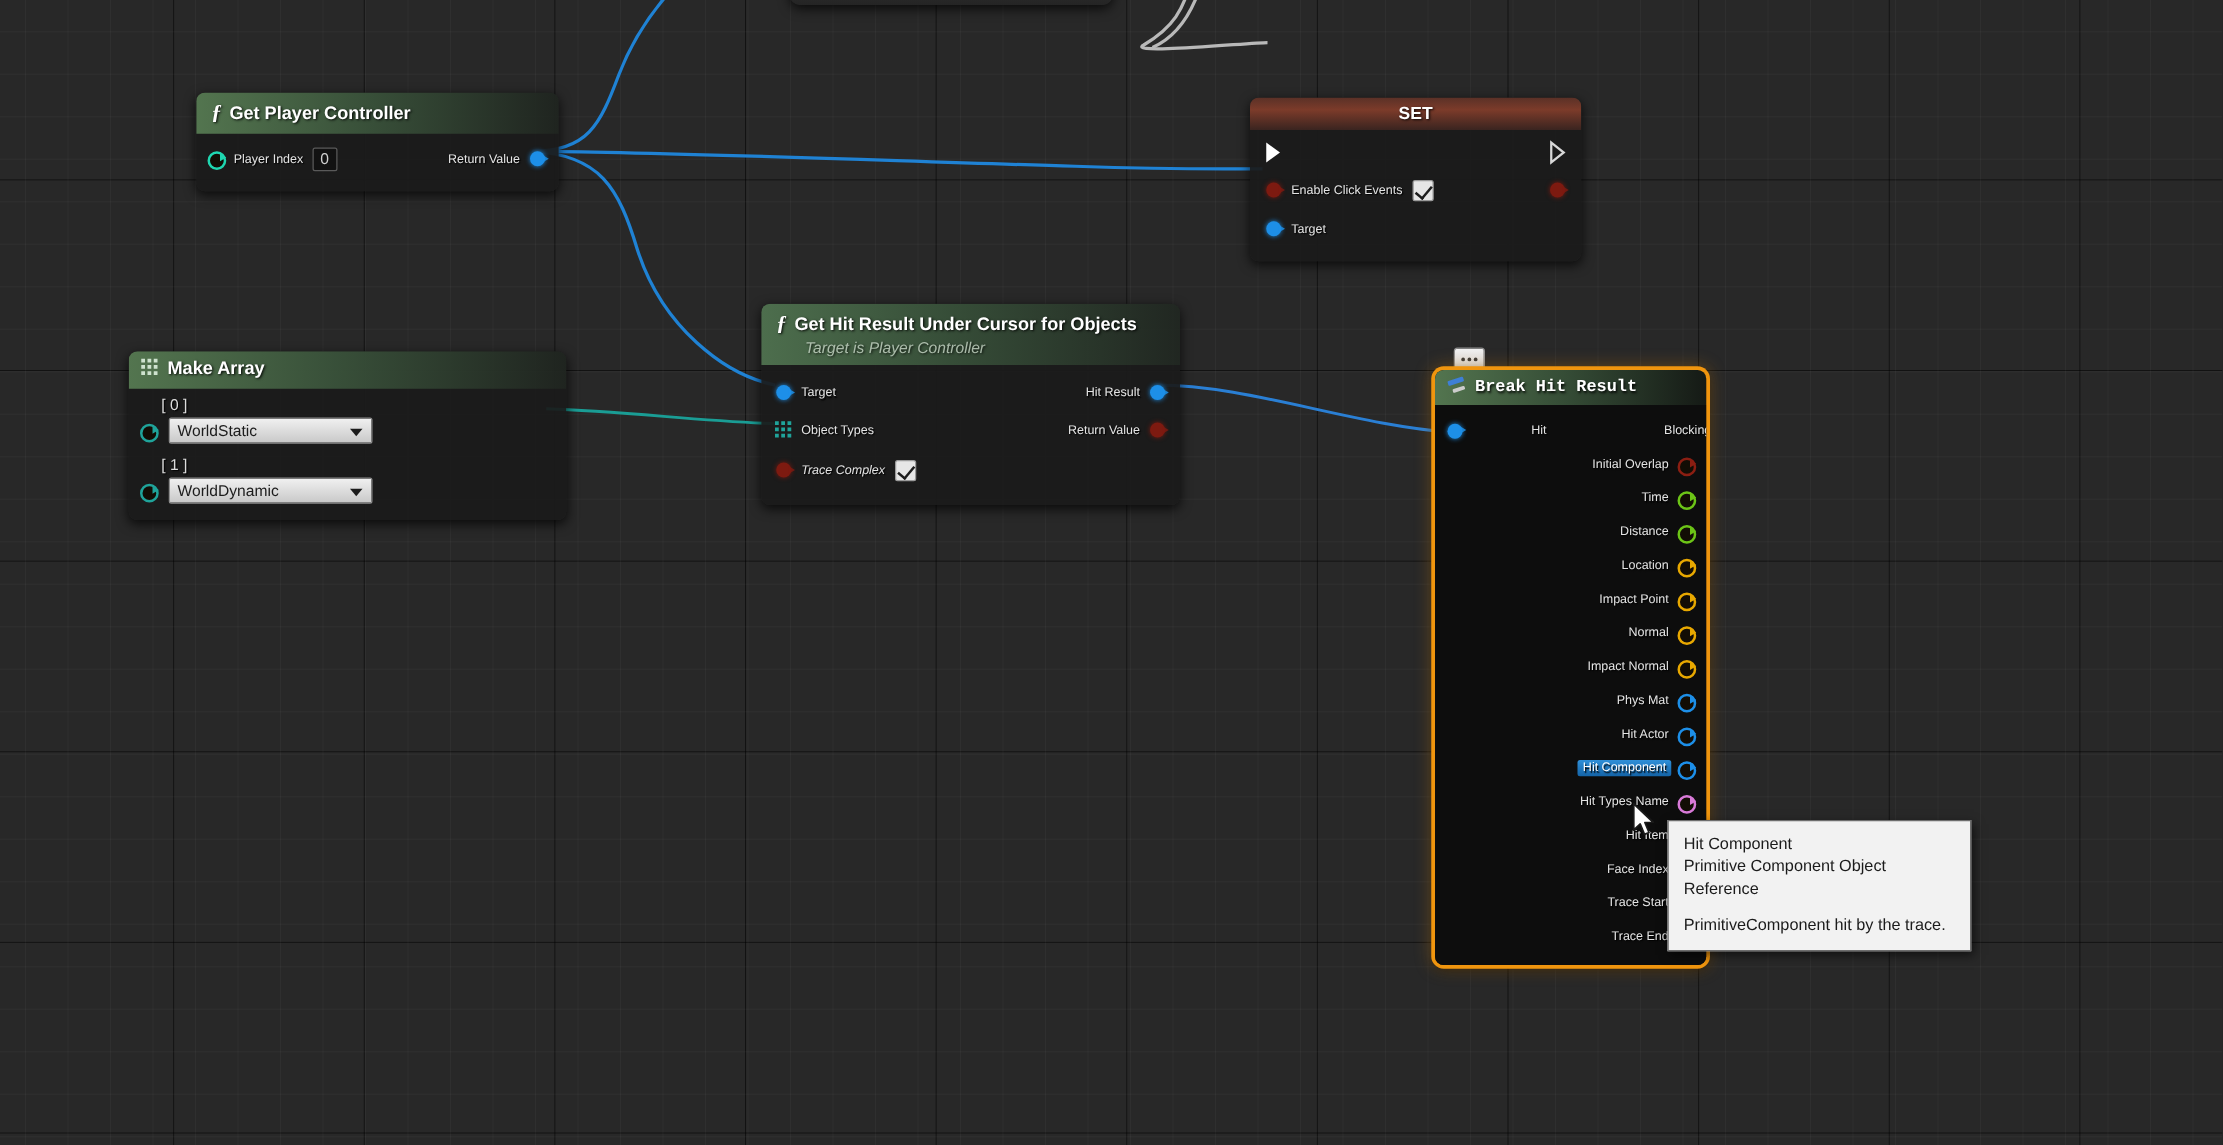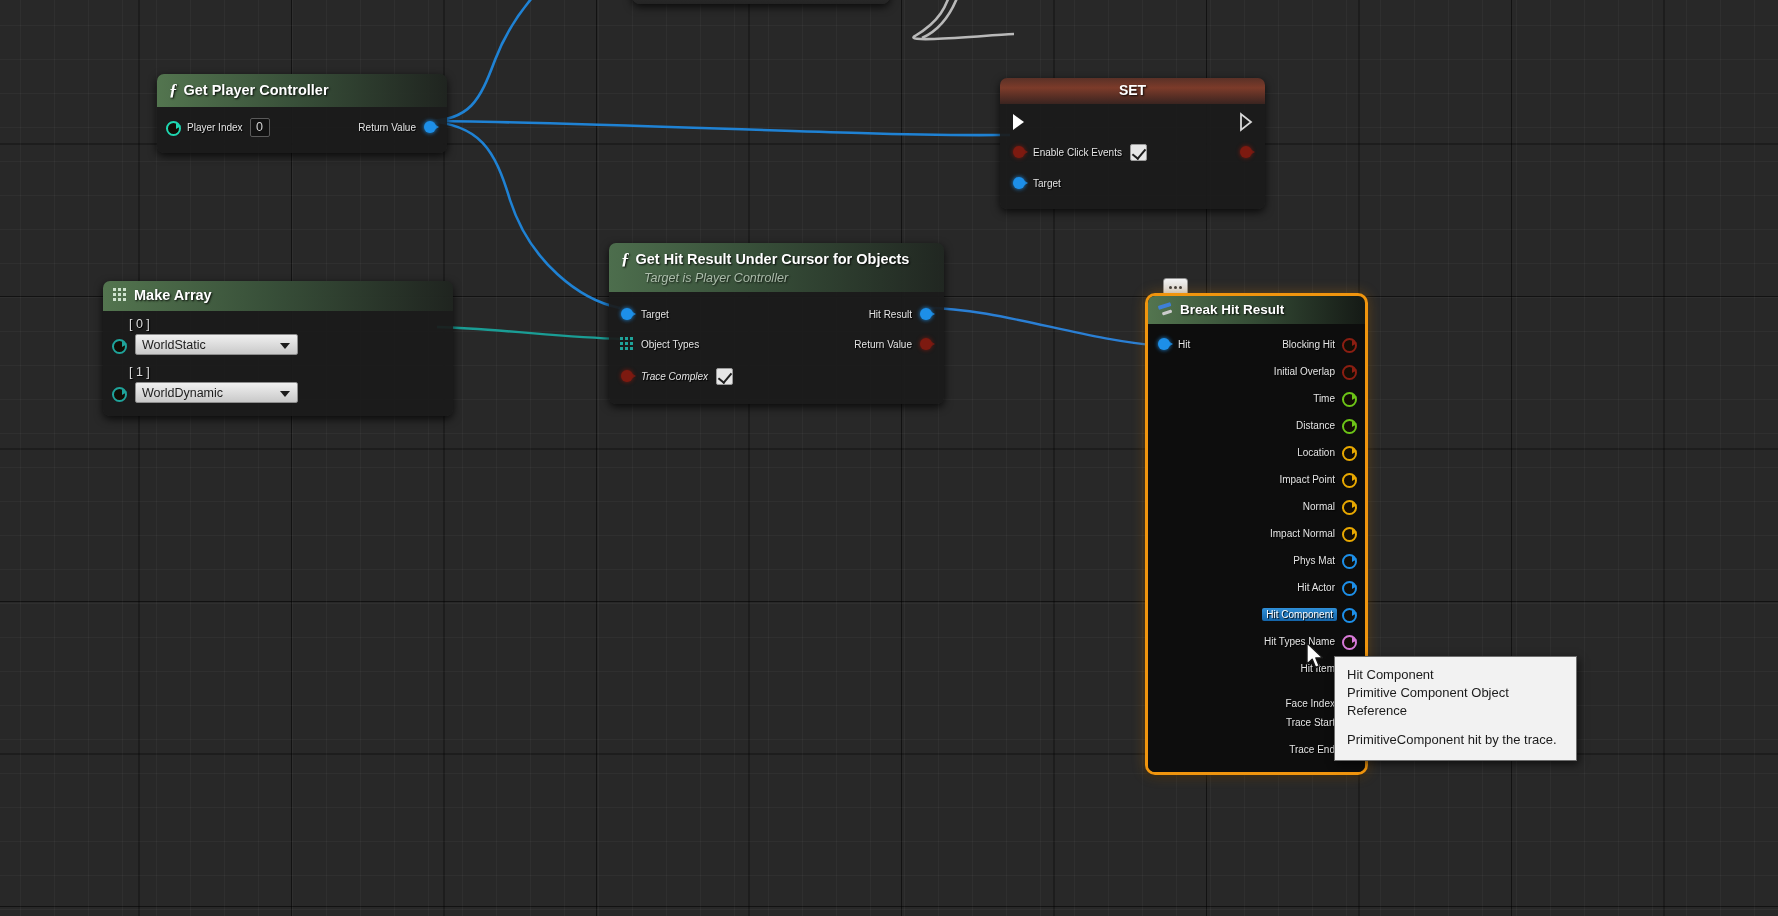--- a/index.html
+++ b/index.html
@@ -307,24 +307,24 @@
     <i></i>
       <i></i>
       <i></i>
   </div>
 
   <div class="node selected" style="left:1148px; top:296px; width:217px; background:#0d0d0d;">
     <div class="nhead pure" style="padding:4px 10px;">
       <span class="breakico">
         <b style="left:0; top:1px; width:13px; transform:rotate(-18deg);"></b>
         <b style="left:4px; top:8px; width:10px; transform:rotate(-18deg); background:#cccccc; height:2.5px;"></b>
-      </span><span style="font-size:13.5px;">Break Hit Result</span>
+      </span><span style="font-size:13.5px;font-family:Liberation Mono, monospace;">Break Hit Result</span>
     </div>
     <div class="nbody" style="padding:7px 0 9px; background:#0d0d0d;">
-      <div class="row" style="padding:0 9px;">
+      <div class="row" style="padding:0 9px;gap:47px;">
         <span class="pin left circle-filled" style="--c:#1d8fe8"></span>
         <span class="plabel">Hit</span>
         <span style="flex:1"></span>
         <span class="plabel">Blocking Hit</span>
         <span class="pin right circle-hollow" style="--c:#8b1e12"></span>
       </div>
       <div class="row out" style="padding-right:9px;">
         <span class="plabel">Initial Overlap</span>
         <span class="pin right circle-hollow" style="--c:#8b1e12"></span>
       </div>
@@ -365,21 +365,21 @@
         <span class="pin right circle-hollow" style="--c:#1d8fe8; margin-left:5px;"></span>
       </div>
       <div class="row out" style="padding-right:9px;">
         <span class="plabel">Hit Types Name</span>
         <span class="pin right circle-hollow" style="--c:#d87ad8"></span>
       </div>
       <div class="row out" style="padding-right:9px;">
         <span class="plabel">Hit Item</span>
         <span class="pin right circle-hollow" style="--c:#1fd6b0"></span>
       </div>
-      <div class="row out" style="padding-right:9px;align-items:flex-end;">
+      <div class="row out" style="padding-right:9px;">
         <span class="plabel">Face Index</span>
         <span class="pin right circle-hollow" style="--c:#1fd6b0"></span>
       </div>
       <div class="row out" style="padding-right:9px;">
         <span class="plabel">Trace Start</span>
         <span class="pin right circle-hollow" style="--c:#e8a800"></span>
       </div>
       <div class="row out" style="padding-right:9px;margin-left:43px;">
         <span class="plabel">Trace End</span>
         <span class="pin right circle-hollow" style="--c:#e8a800"></span>

